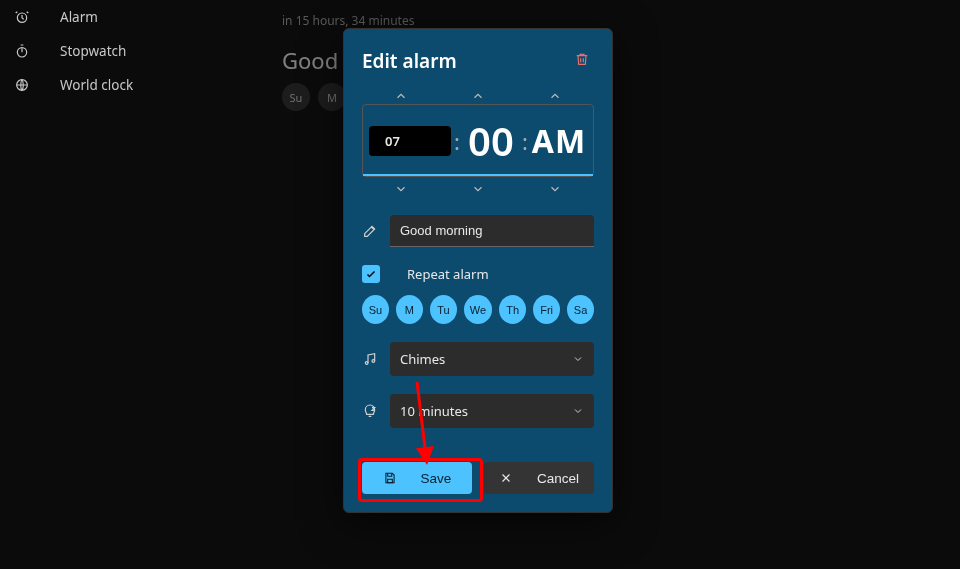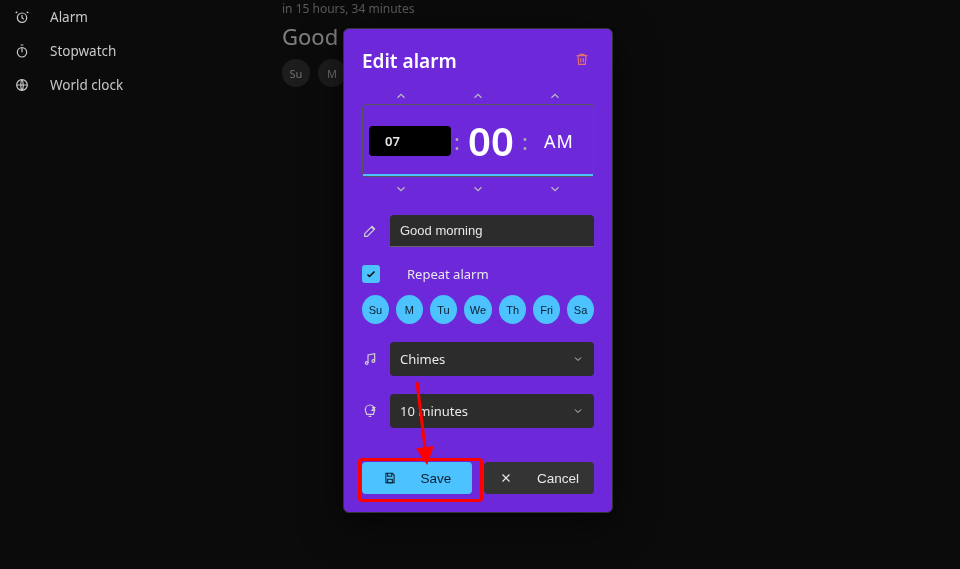--- a/index.html
+++ b/index.html
@@ -1,41 +1,41 @@
 <!DOCTYPE html>
 <html><head>
 <meta charset="utf-8">
 <style>
   html,body{margin:0;padding:0;height:100%;width:100%;background:#0b0b0b;font-family:"Segoe UI",system-ui,Arial,sans-serif;color:#e8e8e8;overflow:hidden}
   *{box-sizing:border-box}
   
   .sidebar{position:absolute;left:0;top:0;width:220px;height:100%;background:#0b0b0b;padding:0}
-  .nav-item{display:flex;align-items:center;gap:20px;padding:8px 14px;color:#c8c8c8;font-size:13.5px;cursor:pointer}
+  .nav-item{display:flex;align-items:center;gap:30px;padding:8px 14px;color:#c8c8c8;font-size:13.5px;cursor:pointer}
   .nav-item svg{width:16px;height:16px;flex:0 0 16px}
   
   .bg-card{position:absolute;left:270px;top:0;width:335px;opacity:.55}
-  .bg-card .line1{font-size:12px;color:#9a9a9a;padding:0 12px}
+  .bg-card .line1{font-size:12px;color:#9a9a9a;padding:12px 12px}
   .bg-card .line2{font-size:22px;font-weight:400;color:#e0e0e0;padding:4px 12px 8px}
   .daychips{display:flex;gap:8px;padding:0 12px 12px}
   .daychip-bg{width:28px;height:28px;border-radius:50%;background:#2d2d2d;color:#c0c0c0;font-size:11px;display:flex;align-items:center;justify-content:center}
   
-  .dialog{position:absolute;left:343px;top:28px;width:270px;background:#6d28d9;border:1px solid #333;border-radius:6px;padding:18px 18px 18px;box-shadow:0 10px 40px rgba(0,0,0,.6)}
+  .dialog{position:absolute;left:343px;top:28px;width:270px;background:#0c4a6e;border:1px solid #333;border-radius:6px;padding:18px 18px 18px;box-shadow:0 10px 40px rgba(0,0,0,.6)}
   .dlg-header{display:flex;align-items:center;justify-content:space-between;margin-bottom:14px}
   .dlg-title{font-size:19px;font-weight:600;color:#fff}
   .icon-btn{background:transparent;border:none;color:#e27070;cursor:pointer;padding:4px}
   .icon-btn svg{width:16px;height:16px}
   
   .time-row{display:flex;justify-content:space-around;align-items:center}
   .chev{background:transparent;border:none;color:#bcbcbc;cursor:pointer;width:56px;display:flex;justify-content:center}
   .chev svg{width:14px;height:14px}
   .time-box{display:flex;align-items:center;justify-content:space-between;border:1px solid #555;border-radius:4px;padding:8px 6px 8px 6px;position:relative}
   .time-box::after{content:"";position:absolute;left:0;right:0;bottom:0;height:2px;background:#4cc2ff}
   .tval{font-size:40px;font-weight:600;color:#fff;width:56px;text-align:center;font-variant-numeric:tabular-nums}
   .tval.sel{background:#000;border-radius:4px;padding:6px 16px}
-  .tampm{font-size:18px;font-weight:400;letter-spacing:1px}
+  .tampm{font-size:32px;font-weight:700;letter-spacing:1px}
   .colon{color:#aaa;font-size:22px;min-width:12px;text-align:center}
   
   .frow{display:flex;align-items:center;gap:12px;margin-top:18px}
   .frow .lead-icon{width:16px;height:16px;color:#cfcfcf;flex:0 0 16px}
   .field,.sel{flex:1;background:#2c2c2c;border:none;border-bottom:1px solid #666;color:#e8e8e8;font-size:13px;padding:8px 10px;border-radius:4px 4px 0 0}
   .sel{display:flex;align-items:center;justify-content:space-between;cursor:pointer;border-bottom:none;border-radius:4px}
   .sel svg{width:12px;height:12px;color:#cfcfcf}
   .check-row{display:flex;align-items:center;gap:27px;margin-top:18px}
   .chk{width:18px;height:18px;background:#4cc2ff;border-radius:3px;display:flex;align-items:center;justify-content:center;cursor:pointer}
   .chk svg{width:12px;height:12px;color:#0b0b0b}

